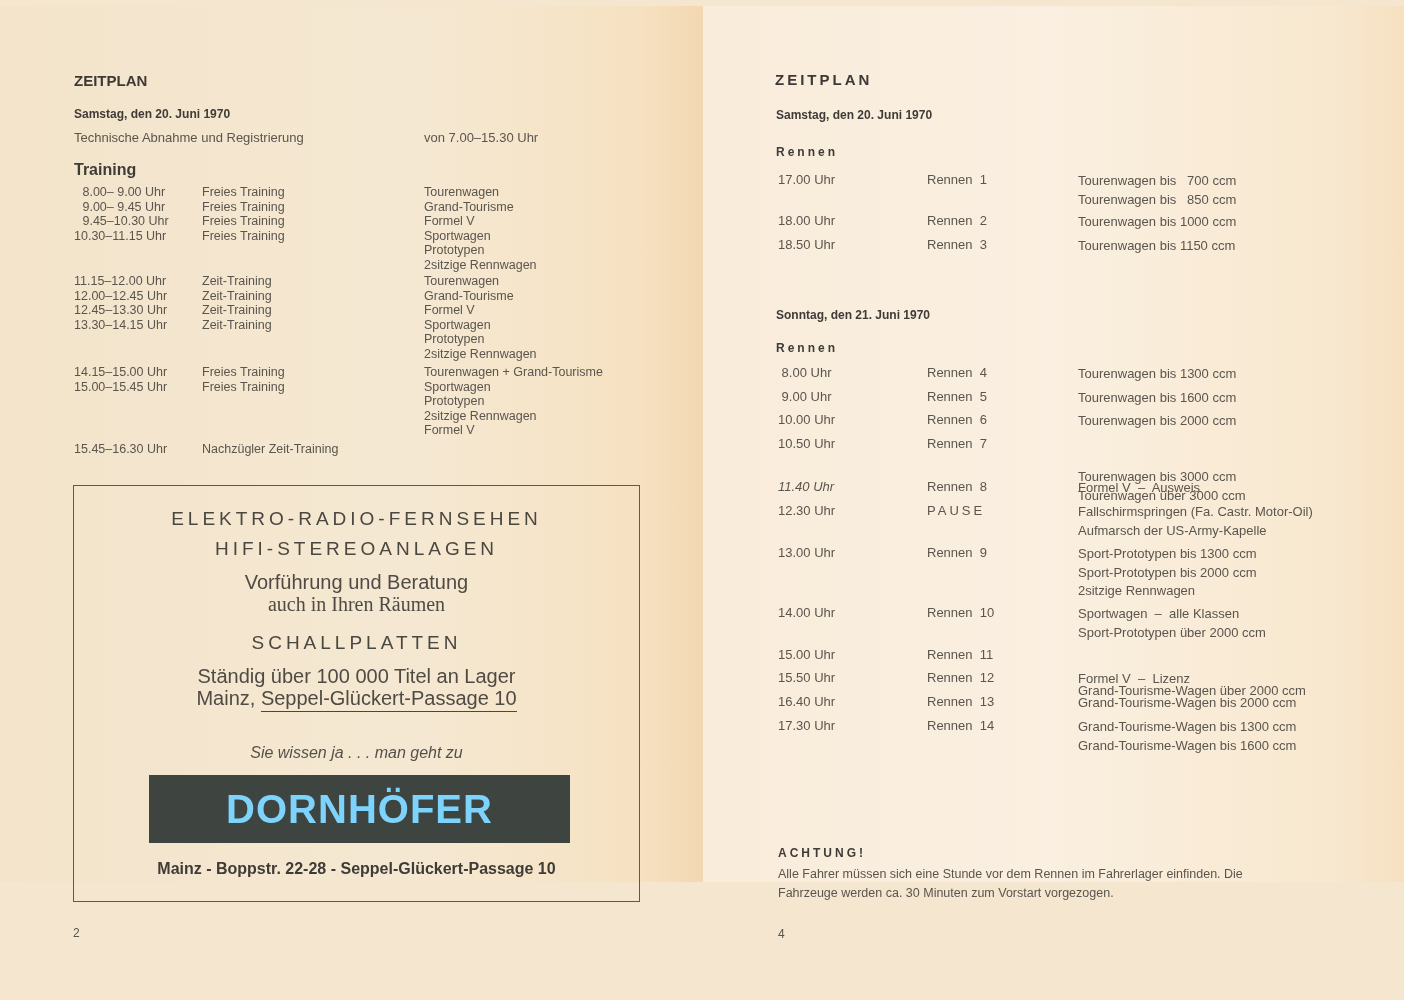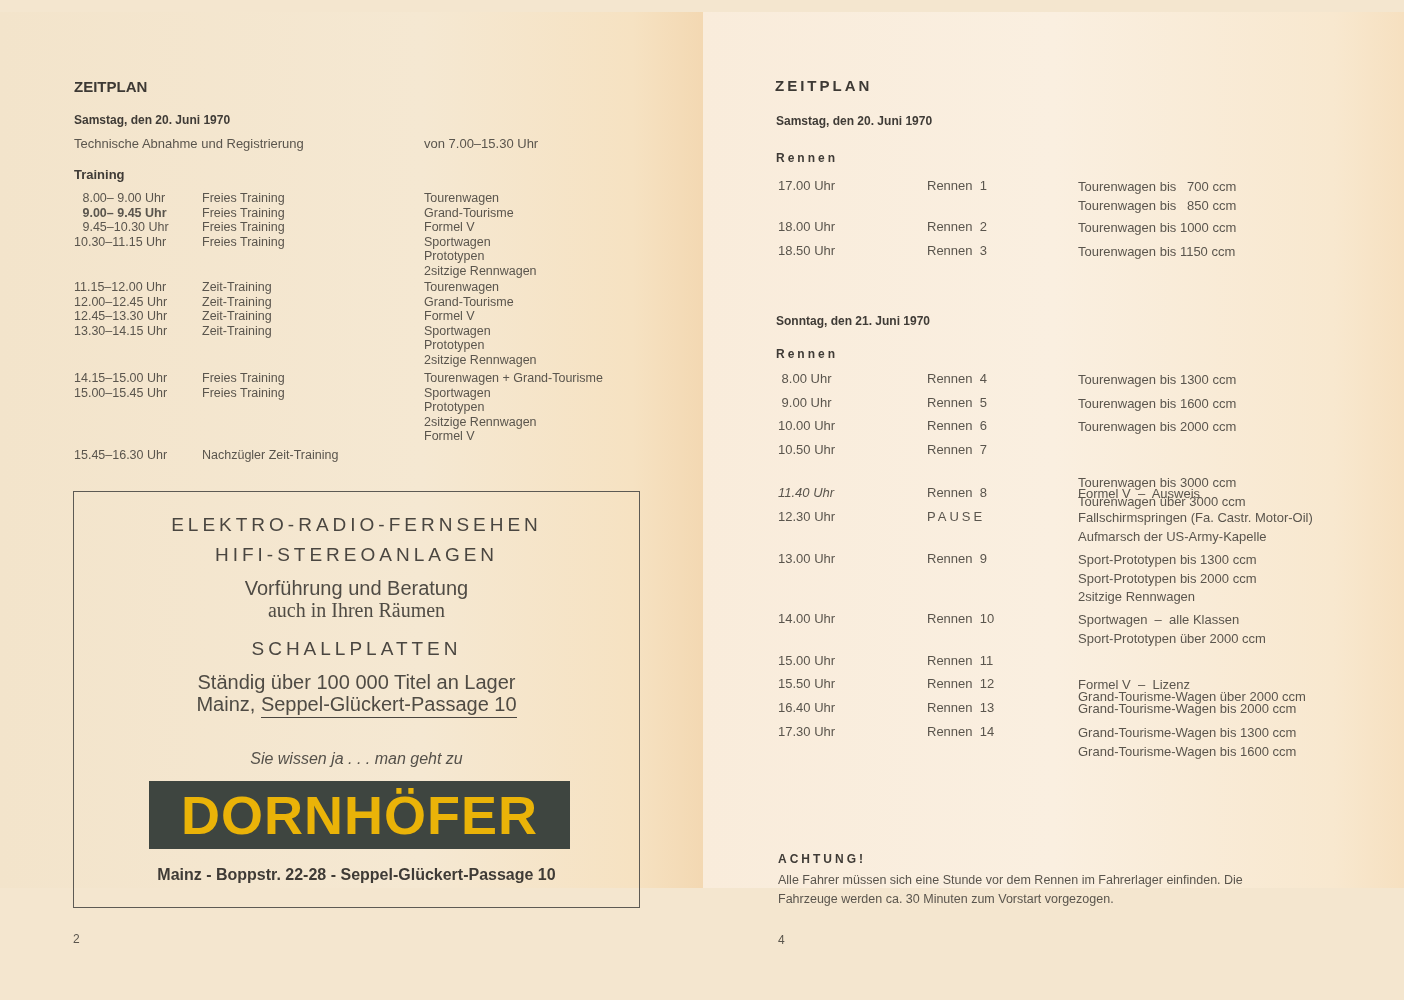--- a/index.html
+++ b/index.html
@@ -2,34 +2,34 @@
 <html><head>
   <meta charset="utf-8">
   <style>
     html, body { margin: 0; padding: 0; }
     body {
       width: 1404px; height: 1000px; overflow: hidden; position: relative;
       font-family: "Liberation Sans", sans-serif;
       color: #4a4640;
       background: #f4e6cf;
     }
-    .page { position: absolute; top: 12px; height: 876px; }
+    .page { position: absolute; top: 6px; height: 876px; }
     .page-left {
       left: 0; width: 703px;
       background: linear-gradient(90deg, #f3e4cb 0%, #f5e8d2 60%, #f6e2c2 90%, #f3d8b2 100%);
     }
     .page-right {
       left: 703px; width: 701px;
       background: linear-gradient(90deg, #f9ecdb 0%, #faefe0 50%, #f8e8cf 90%, #f6e0c0 100%);
     }
     .abs { position: absolute; white-space: nowrap; }
     .h-title { font-weight: bold; font-size: 15px; color: #3d3934; }
     .h-title.spaced { letter-spacing: 3px; }
     .h-date { font-weight: bold; font-size: 12px; color: #3f3b36; }
-    .h-sub { font-weight: bold; font-size: 13px; color: #3f3b36; }
+    .h-sub { font-weight: bold; font-size: 16px; color: #3f3b36; }
     .h-spaced { font-weight: bold; font-size: 12px; letter-spacing: 3px; color: #3f3b36; }
     .txt { font-size: 13px; color: #5a554d; }
     .txt-sm { font-size: 12.5px; color: #5a554d; line-height: 14.6px; }
     .row { position: absolute; }
     .col { position: absolute; top: 0; white-space: nowrap; }
     .lines span { display: block; }
     .pageno { font-size: 12px; color: #5a554d; }
 
     
     .ad {
@@ -42,37 +42,37 @@
     .ad-italic { font-style: italic; font-size: 16px; color: #55514a; }
     .ad-addr { font-weight: bold; font-size: 16px; color: #3f3b36; }
     .ad-underline { display: inline-block; border-bottom: 1.5px solid #4a4640; padding-bottom: 1px; }
     .logo-box {
       position: absolute; left: 75px; top: 289px; width: 421px; height: 68px;
       background: #3e4540;
       display: flex; align-items: center; justify-content: center;
     }
     .logo-text {
       font-family: "Liberation Sans", sans-serif; font-weight: bold;
-      font-size: 54px; color: #eab308; letter-spacing: 1px; line-height: 1;
+      font-size: 40px; color: #7dd3fc; letter-spacing: 1px; line-height: 1;
     }
   </style>
 </head>
 <body>
 
 <div class="page page-left">
   <div class="abs h-title" style="left:74px;top:66px;">ZEITPLAN</div>
   <div class="abs h-date" style="left:74px;top:101px;">Samstag, den 20. Juni 1970</div>
   <div class="abs txt" style="left:74px;top:124px;">Technische Abnahme und Registrierung</div>
   <div class="abs txt" style="left:424px;top:124px;">von 7.00–15.30 Uhr</div>
   <div class="abs h-sub" style="left:74px;top:155px;">Training</div>
 
   <div class="row" style="left:74px;top:179px;width:600px;">
     <div class="col txt-sm lines" style="left:0;">
       <span style="padding-left: 5px; white-space: pre;"> 8.00– 9.00 Uhr</span>
-      <span style="padding-left: 5px; white-space: pre; font-weight: bold;"> 9.00– 9.45 Uhr</span>
+      <span style="padding-left: 5px; white-space: pre;"> 9.00– 9.45 Uhr</span>
       <span style="padding-left: 5px; white-space: pre;"> 9.45–10.30 Uhr</span>
       <span style="white-space: pre;">10.30–11.15 Uhr</span>
     </div>
     <div class="col txt-sm lines" style="left:128px;">
       <span>Freies Training</span>
       <span>Freies Training</span>
       <span>Freies Training</span>
       <span>Freies Training</span>
     </div>
     <div class="col txt-sm lines" style="left:350px;">

